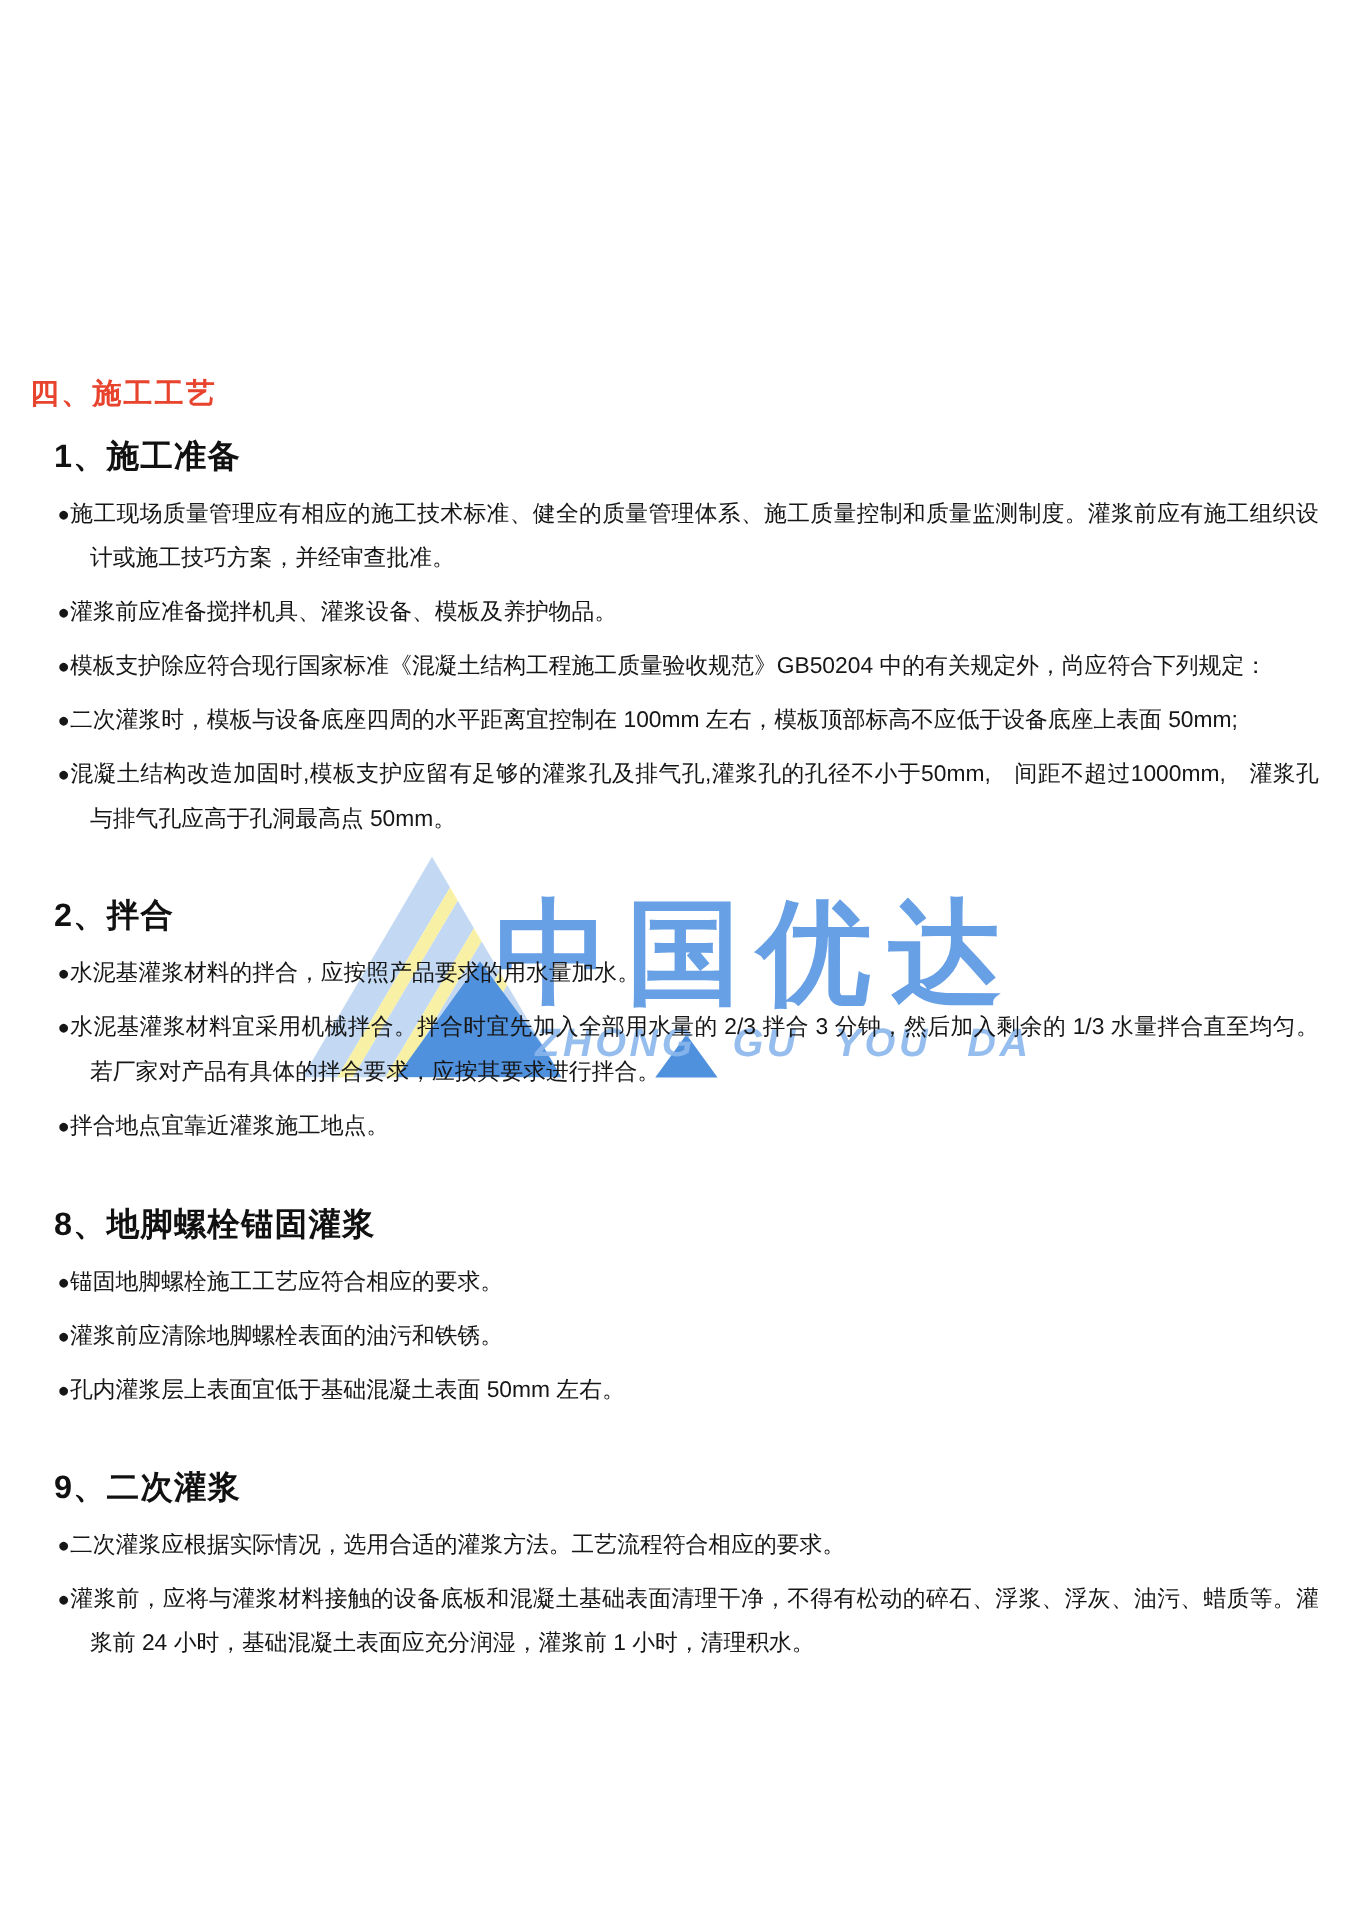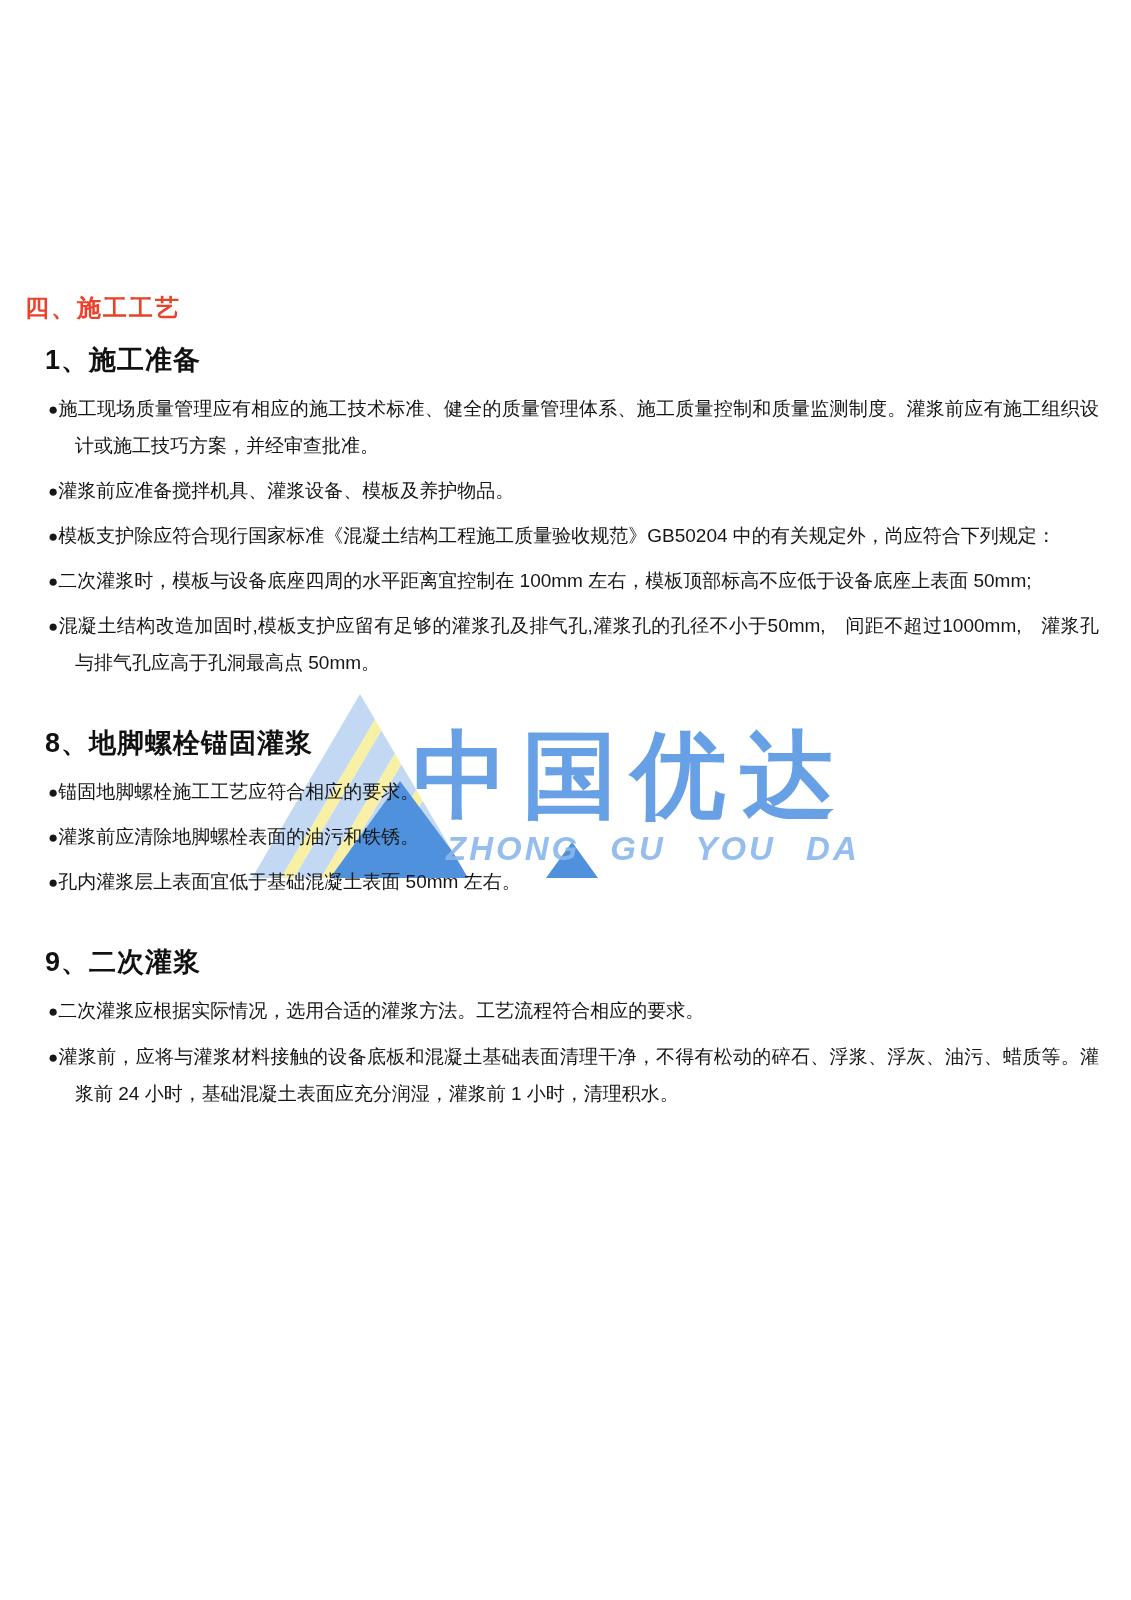--- a/index.html
+++ b/index.html
@@ -31,20 +31,21 @@
     color:#8AB6EC; letter-spacing:3px; word-spacing:18px; opacity:.9;
     white-space:nowrap;
     font-style:italic;
   }
 
   
   .content {
     position:relative; z-index:1;
     padding:292px 32px 0 25px;
     color:#161616;
+    margin-top:20px;
   }
   .doc-title {
     color:#E8432D;
     font-size:24px; font-weight:bold;
     letter-spacing:2px;
     margin:0 0 18px 0;
   }
   .section-heading {
     font-size:27px; font-weight:bold; color:#111;
     letter-spacing:1px;
@@ -95,20 +96,26 @@
 
     <div class="section">
       <h2 class="section-heading">1、施工准备</h2>
       <p class="bullet"><span class="dot">●</span><span>施工现场质量管理应有相应的施工技术标准、健全的质量管理体系、施工质量控制和质量监测制度。灌浆前应有施工组织设计或施工技巧方案，并经审查批准。</span></p>
       <p class="bullet"><span class="dot">●</span><span>灌浆前应准备搅拌机具、灌浆设备、模板及养护物品。</span></p>
       <p class="bullet"><span class="dot">●</span><span>模板支护除应符合现行国家标准《混凝土结构工程施工质量验收规范》GB50204 中的有关规定外，尚应符合下列规定：</span></p>
       <p class="bullet"><span class="dot">●</span><span>二次灌浆时，模板与设备底座四周的水平距离宜控制在 100mm 左右，模板顶部标高不应低于设备底座上表面 50mm;</span></p>
       <p class="bullet"><span class="dot">●</span><span>混凝土结构改造加固时,模板支护应留有足够的灌浆孔及排气孔,灌浆孔的孔径不小于50mm,　间距不超过1000mm,　灌浆孔与排气孔应高于孔洞最高点 50mm。</span></p>
     </div>
 
+    <div class="section">
+      <h2 class="section-heading">2、拌合</h2>
+      <p class="bullet"><span class="dot">●</span><span>水泥基灌浆材料的拌合，应按照产品要求的用水量加水。</span></p>
+      <p class="bullet"><span class="dot">●</span><span>水泥基灌浆材料宜采用机械拌合。拌合时宜先加入全部用水量的 2/3 拌合 3 分钟，然后加入剩余的 1/3 水量拌合直至均匀。若厂家对产品有具体的拌合要求，应按其要求进行拌合。</span></p>
+      <p class="bullet"><span class="dot">●</span><span>拌合地点宜靠近灌浆施工地点。</span></p>
+    </div>
 
     <div class="section">
       <h2 class="section-heading">8、地脚螺栓锚固灌浆</h2>
       <p class="bullet"><span class="dot">●</span><span>锚固地脚螺栓施工工艺应符合相应的要求。</span></p>
       <p class="bullet"><span class="dot">●</span><span>灌浆前应清除地脚螺栓表面的油污和铁锈。</span></p>
       <p class="bullet"><span class="dot">●</span><span>孔内灌浆层上表面宜低于基础混凝土表面 50mm 左右。</span></p>
     </div>
 
     <div class="section">
       <h2 class="section-heading">9、二次灌浆</h2>

